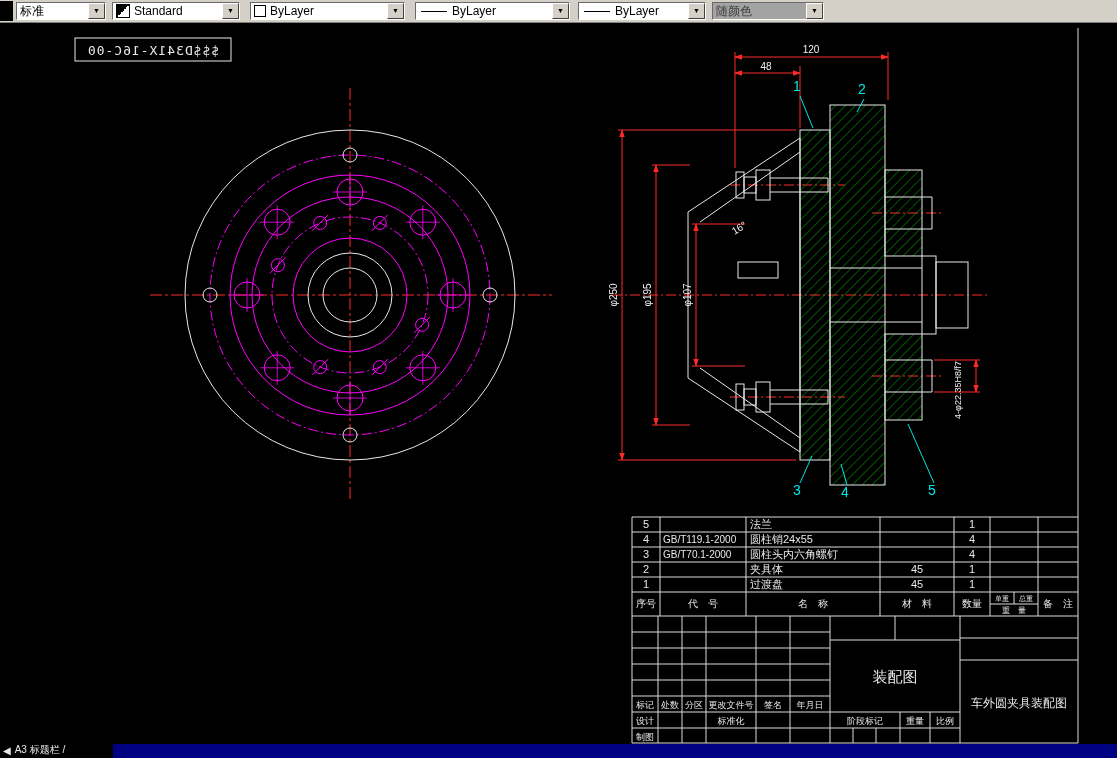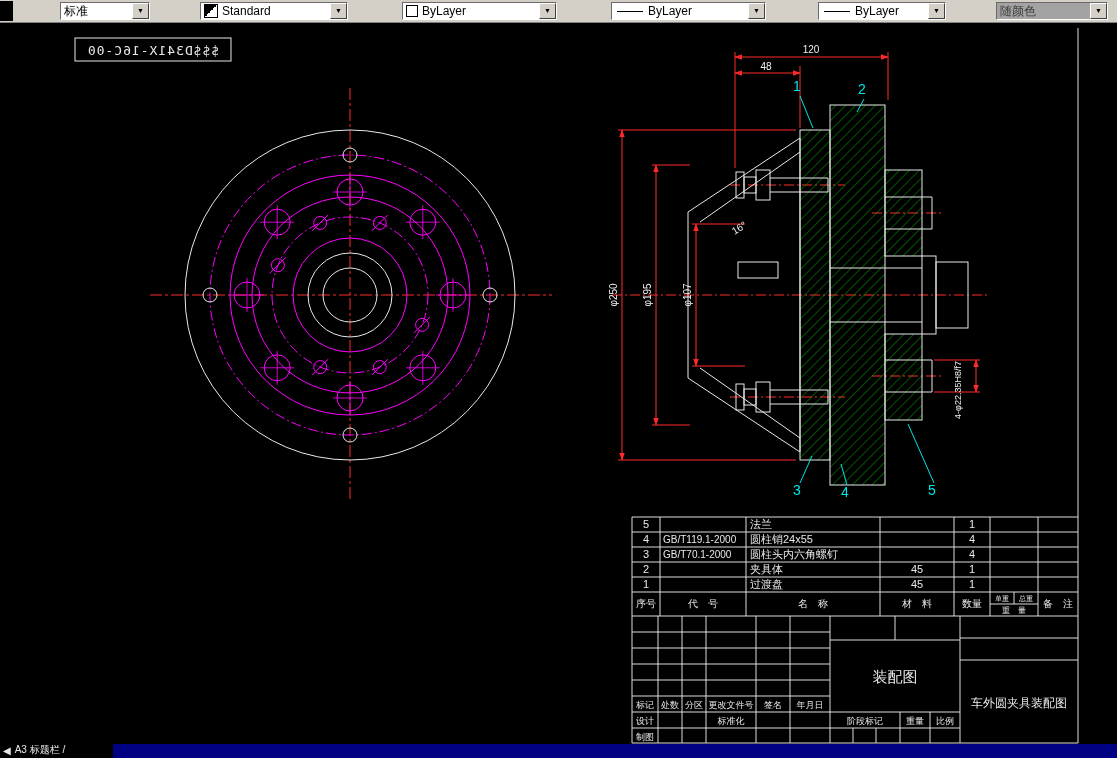--- a/index.html
+++ b/index.html
@@ -1,20 +1,20 @@
 <!DOCTYPE html>
 <html><head>
 <meta charset="utf-8">
 <style>
   html,body{margin:0;padding:0;}
   body{width:1117px;height:758px;background:#000;position:relative;overflow:hidden;
        font-family:"Liberation Sans",sans-serif;}
   
   .toolbar{position:absolute;top:0;left:0;width:1117px;height:22px;background:#d4d0c8;
-           border-bottom:1px solid #808080;display:flex;align-items:center;z-index:5;gap:44px;}
+           border-bottom:1px solid #808080;display:flex;align-items:center;z-index:5;}
   .tb-grip{width:13px;height:20px;background:#000;}
   .combo{height:18px;background:#fff;border:1px solid;border-color:#6a6a6a #fdfdfd #fdfdfd #6a6a6a;
          display:flex;align-items:center;font-size:12px;color:#000;padding-left:3px;box-sizing:border-box;}
   .combo.disabled{background:#a3a3a3;color:#3c3c3c;}
   .combo-text{flex:1;white-space:nowrap;overflow:hidden;}
   .combo-arrow{width:15px;height:14px;background:#d4d0c8;border:1px solid;
                border-color:#fdfdfd #404040 #404040 #fdfdfd;font-size:7px;line-height:12px;
                display:flex;align-items:center;justify-content:center;color:#000;margin-left:2px;}
   .style-icon{width:12px;height:12px;margin-right:4px;border:1px solid #000;
               background:linear-gradient(135deg,#000 0 50%,#fff 50% 100%);}
@@ -42,21 +42,21 @@
 <body>
 
 <div class="toolbar">
   <div class="tb-grip"></div>
 
   <div class="combo" style="margin-left:3px;width:90px">
     <span class="combo-text">标准</span>
     <span class="combo-arrow">▼</span>
   </div>
 
-  <div class="combo" style="margin-left:6px;width:148px">
+  <div class="combo" style="margin-left:6px;width:128px">
     <span class="style-icon"></span>
     <span class="combo-text">Standard</span>
     <span class="combo-arrow">▼</span>
   </div>
 
   <div class="combo" style="margin-left:10px;width:155px">
     <span class="swatch"></span>
     <span class="combo-text">ByLayer</span>
     <span class="combo-arrow">▼</span>
   </div>

